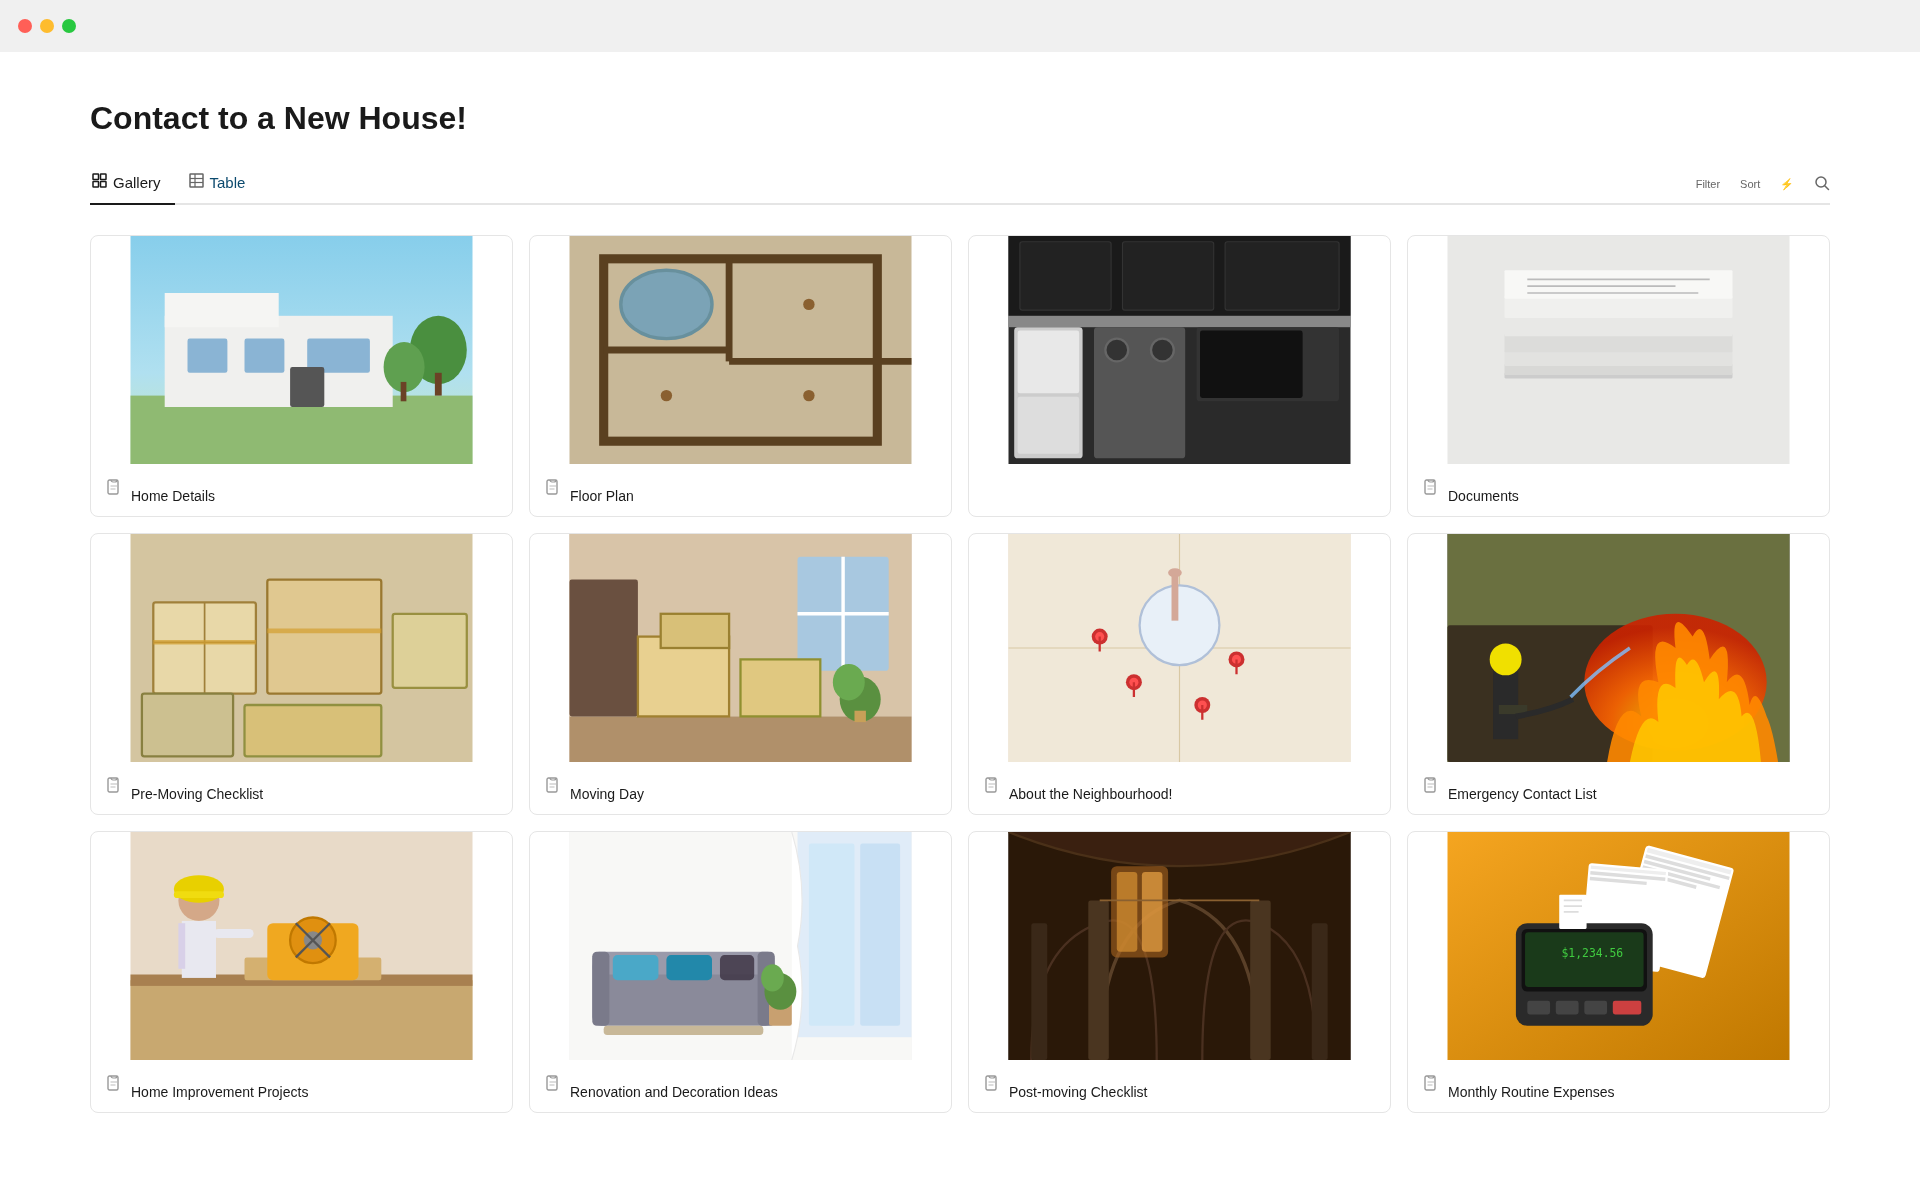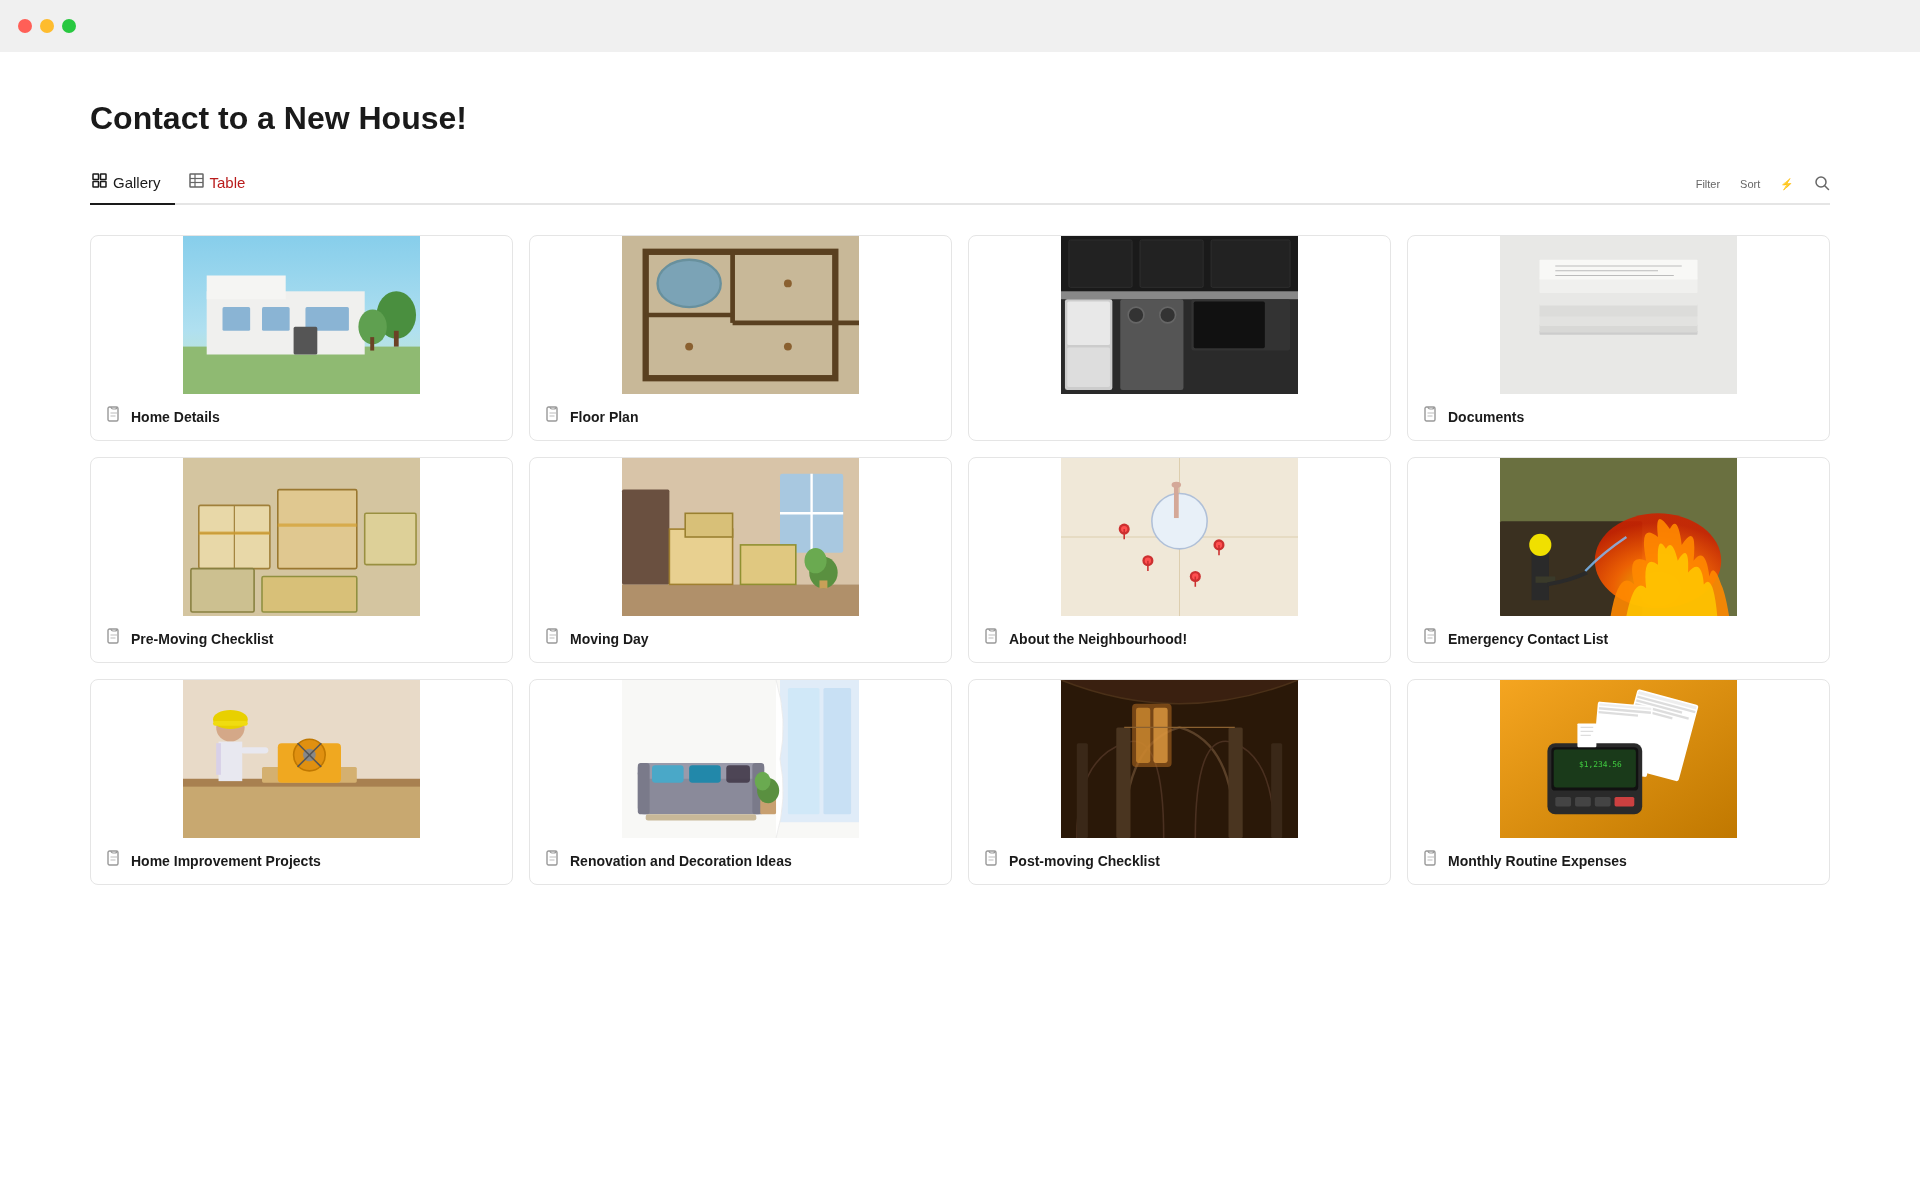--- a/index.html
+++ b/index.html
@@ -52,21 +52,21 @@
     .tabs {
       display: flex;
       gap: 0;
     }
     .tab {
       display: flex;
       align-items: center;
       gap: 6px;
       padding: 8px 14px 12px 2px;
       font-size: 15px;
-      color: #b91c1c;
+      color: #0c4a6e;
       cursor: pointer;
       border-bottom: 2.5px solid transparent;
       margin-bottom: -2px;
       margin-right: 12px;
     }
     .tab.active {
       color: #1a1a1a;
       border-bottom: 2.5px solid #1a1a1a;
       font-weight: 500;
     }
@@ -102,21 +102,21 @@
       border: 1px solid #e5e5e5;
       border-radius: 8px;
       overflow: hidden;
       background: #fff;
       cursor: pointer;
       transition: box-shadow 0.15s;
     }
 
     .card-image {
       width: 100%;
-      height: 158px;
+      height: 228px;
       overflow: hidden;
       position: relative;
     }
 
     
     .card-image svg {
       width: 100%;
       height: 100%;
     }
 
@@ -128,21 +128,22 @@
     }
     .doc-icon {
       width: 16px;
       height: 18px;
       flex-shrink: 0;
       color: #888;
     }
     .card-label {
       font-size: 14px;
       color: #1a1a1a;
-      font-weight: 700;
+      font-weight: 400;
+      margin-top: 12px;
     }
   </style>
 </head>
 <body>
 
 <div class="titlebar">
   <span class="traffic-light tl-red"></span>
   <span class="traffic-light tl-yellow"></span>
   <span class="traffic-light tl-green"></span>
 </div>

